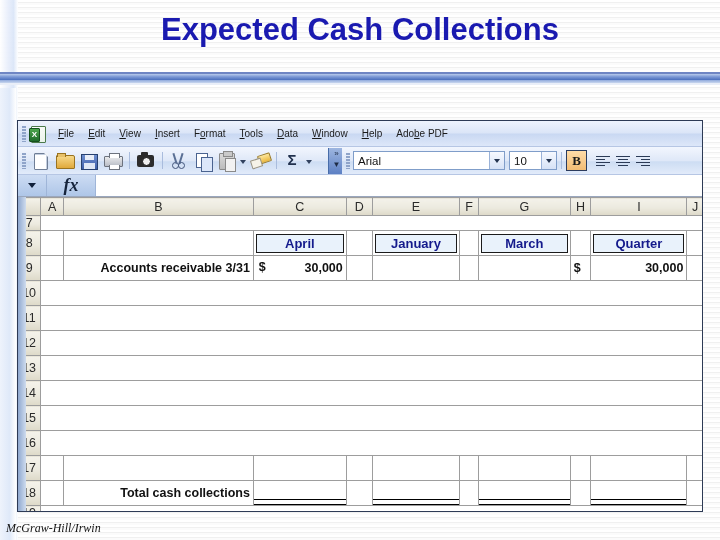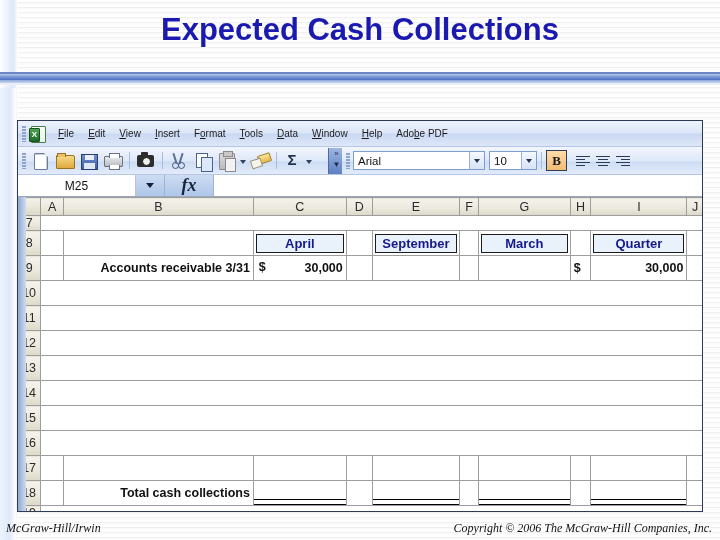--- a/index.html
+++ b/index.html
@@ -364,21 +364,21 @@
       <div class="tb-arrow"></div>
 
       <div style="width:14px"></div>
       <div class="tb-overflow" style="position:relative;right:auto;width:14px;height:26px;">
         <div class="ch" style="top:2px;">»</div>
         <div class="ch" style="top:13px;">▼</div>
       </div>
 
       <div class="fmt-zone">
         <div class="grip"></div>
-        <div class="combo" style="width:132px;">
+        <div class="combo" style="width:152px;">
           <span class="val">Arial</span>
           <span class="drop"></span>
         </div>
         <div style="width:4px"></div>
         <div class="combo" style="width:48px;">
           <span class="val">10</span>
           <span class="drop"></span>
         </div>
         <div class="tb-sep"></div>
         <div class="btn-bold">B</div>
@@ -398,23 +398,20 @@
         <div class="ic-align">
           <span style="left:3px;top:5px;width:14px"></span>
             <span style="left:8px;top:8px;width:9px"></span>
           <span style="left:3px;top:11px;width:14px"></span>
             <span style="left:8px;top:14px;width:9px"></span>
         </div>
       </div>
     </div>
 
     <div class="formulabar">
-      <div class="namebox">
-        <span class="nb-val">M25</span>
-      </div>
       <div class="nb-drop"></div>
       <div class="fx">fx</div>
       <div class="fbar-input"></div>
     </div>
 
     <div class="gridwrap">
       <table class="grid">
         <colgroup>
           <col style="width:22px">
           <col style="width:22px">
@@ -452,21 +449,21 @@
 
           <tr>
             <td class="rowhead">8</td>
             <td class="cell"></td>
             <td class="cell"></td>
             <td class="cell">
               <div class="hdrcell">April</div>
             </td>
             <td class="cell"></td>
             <td class="cell">
-              <div class="hdrcell">September</div>
+              <div class="hdrcell">January</div>
             </td>
             <td class="cell"></td>
             <td class="cell">
               <div class="hdrcell">March</div>
             </td>
             <td class="cell"></td>
             <td class="cell">
               <div class="hdrcell">Quarter</div>
             </td>
             <td class="cell"></td>
@@ -558,14 +555,13 @@
             <td class="cell" colspan="10" style="height:12px;"></td>
           </tr>
         </tbody>
       </table>
     </div>
 
     <div id="xl-leftstrip"></div>
   </div>
 
   <div id="footer-left">McGraw-Hill/Irwin</div>
-  <div id="footer-right">Copyright © 2006 The McGraw-Hill Companies, Inc.</div>
 </div>
 
 </body></html>

